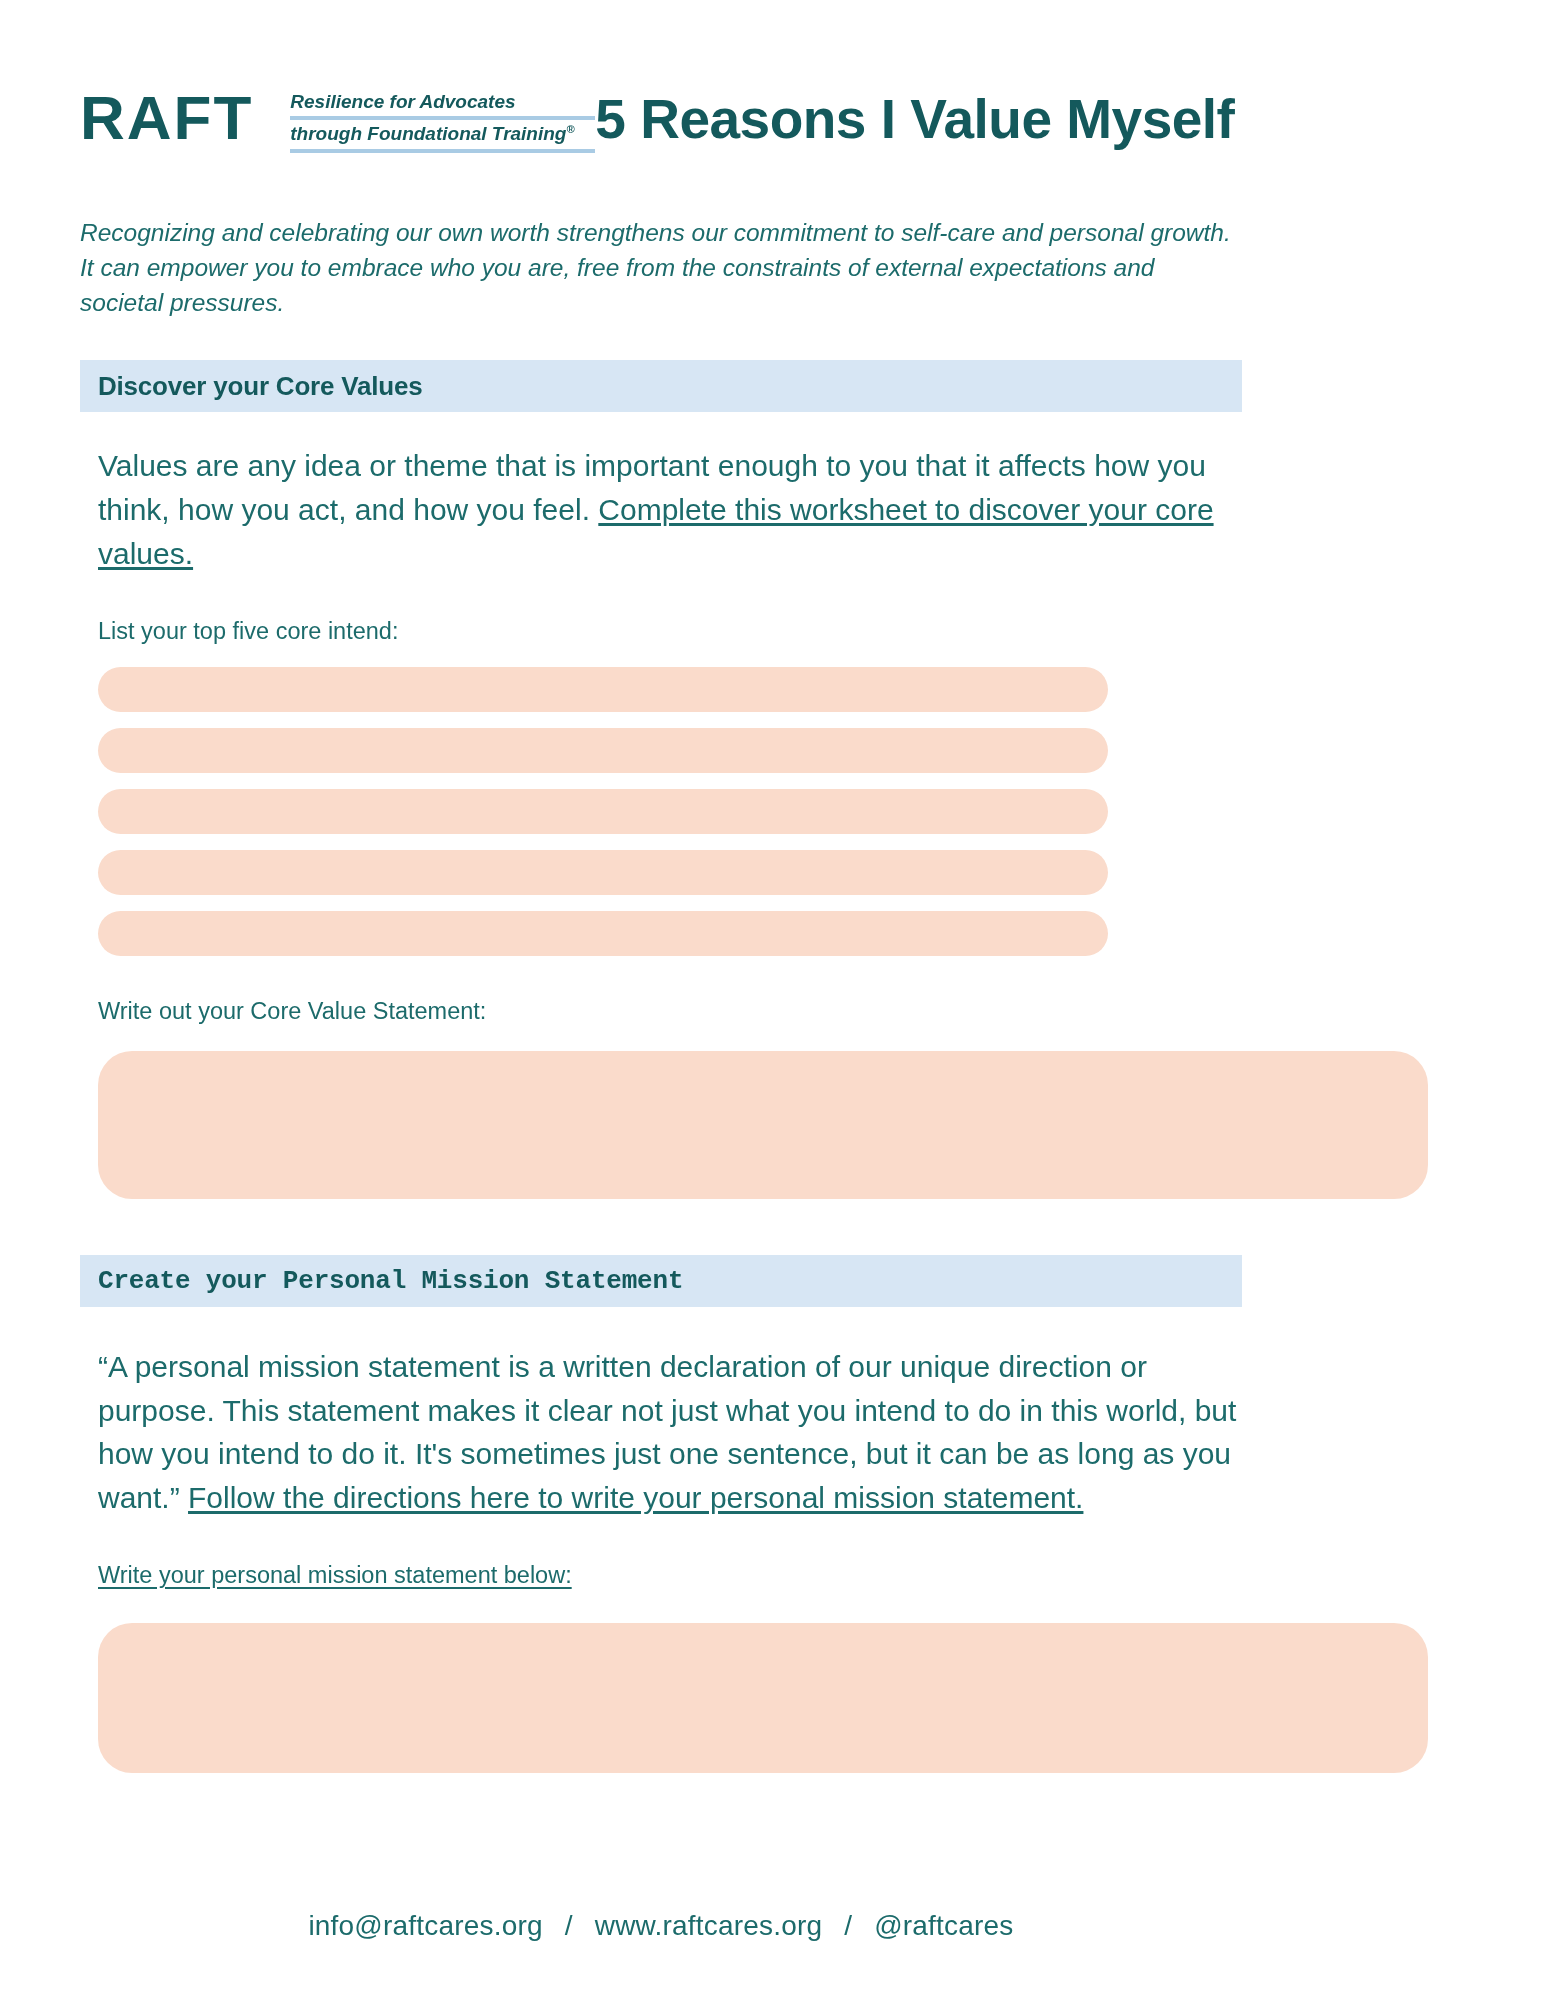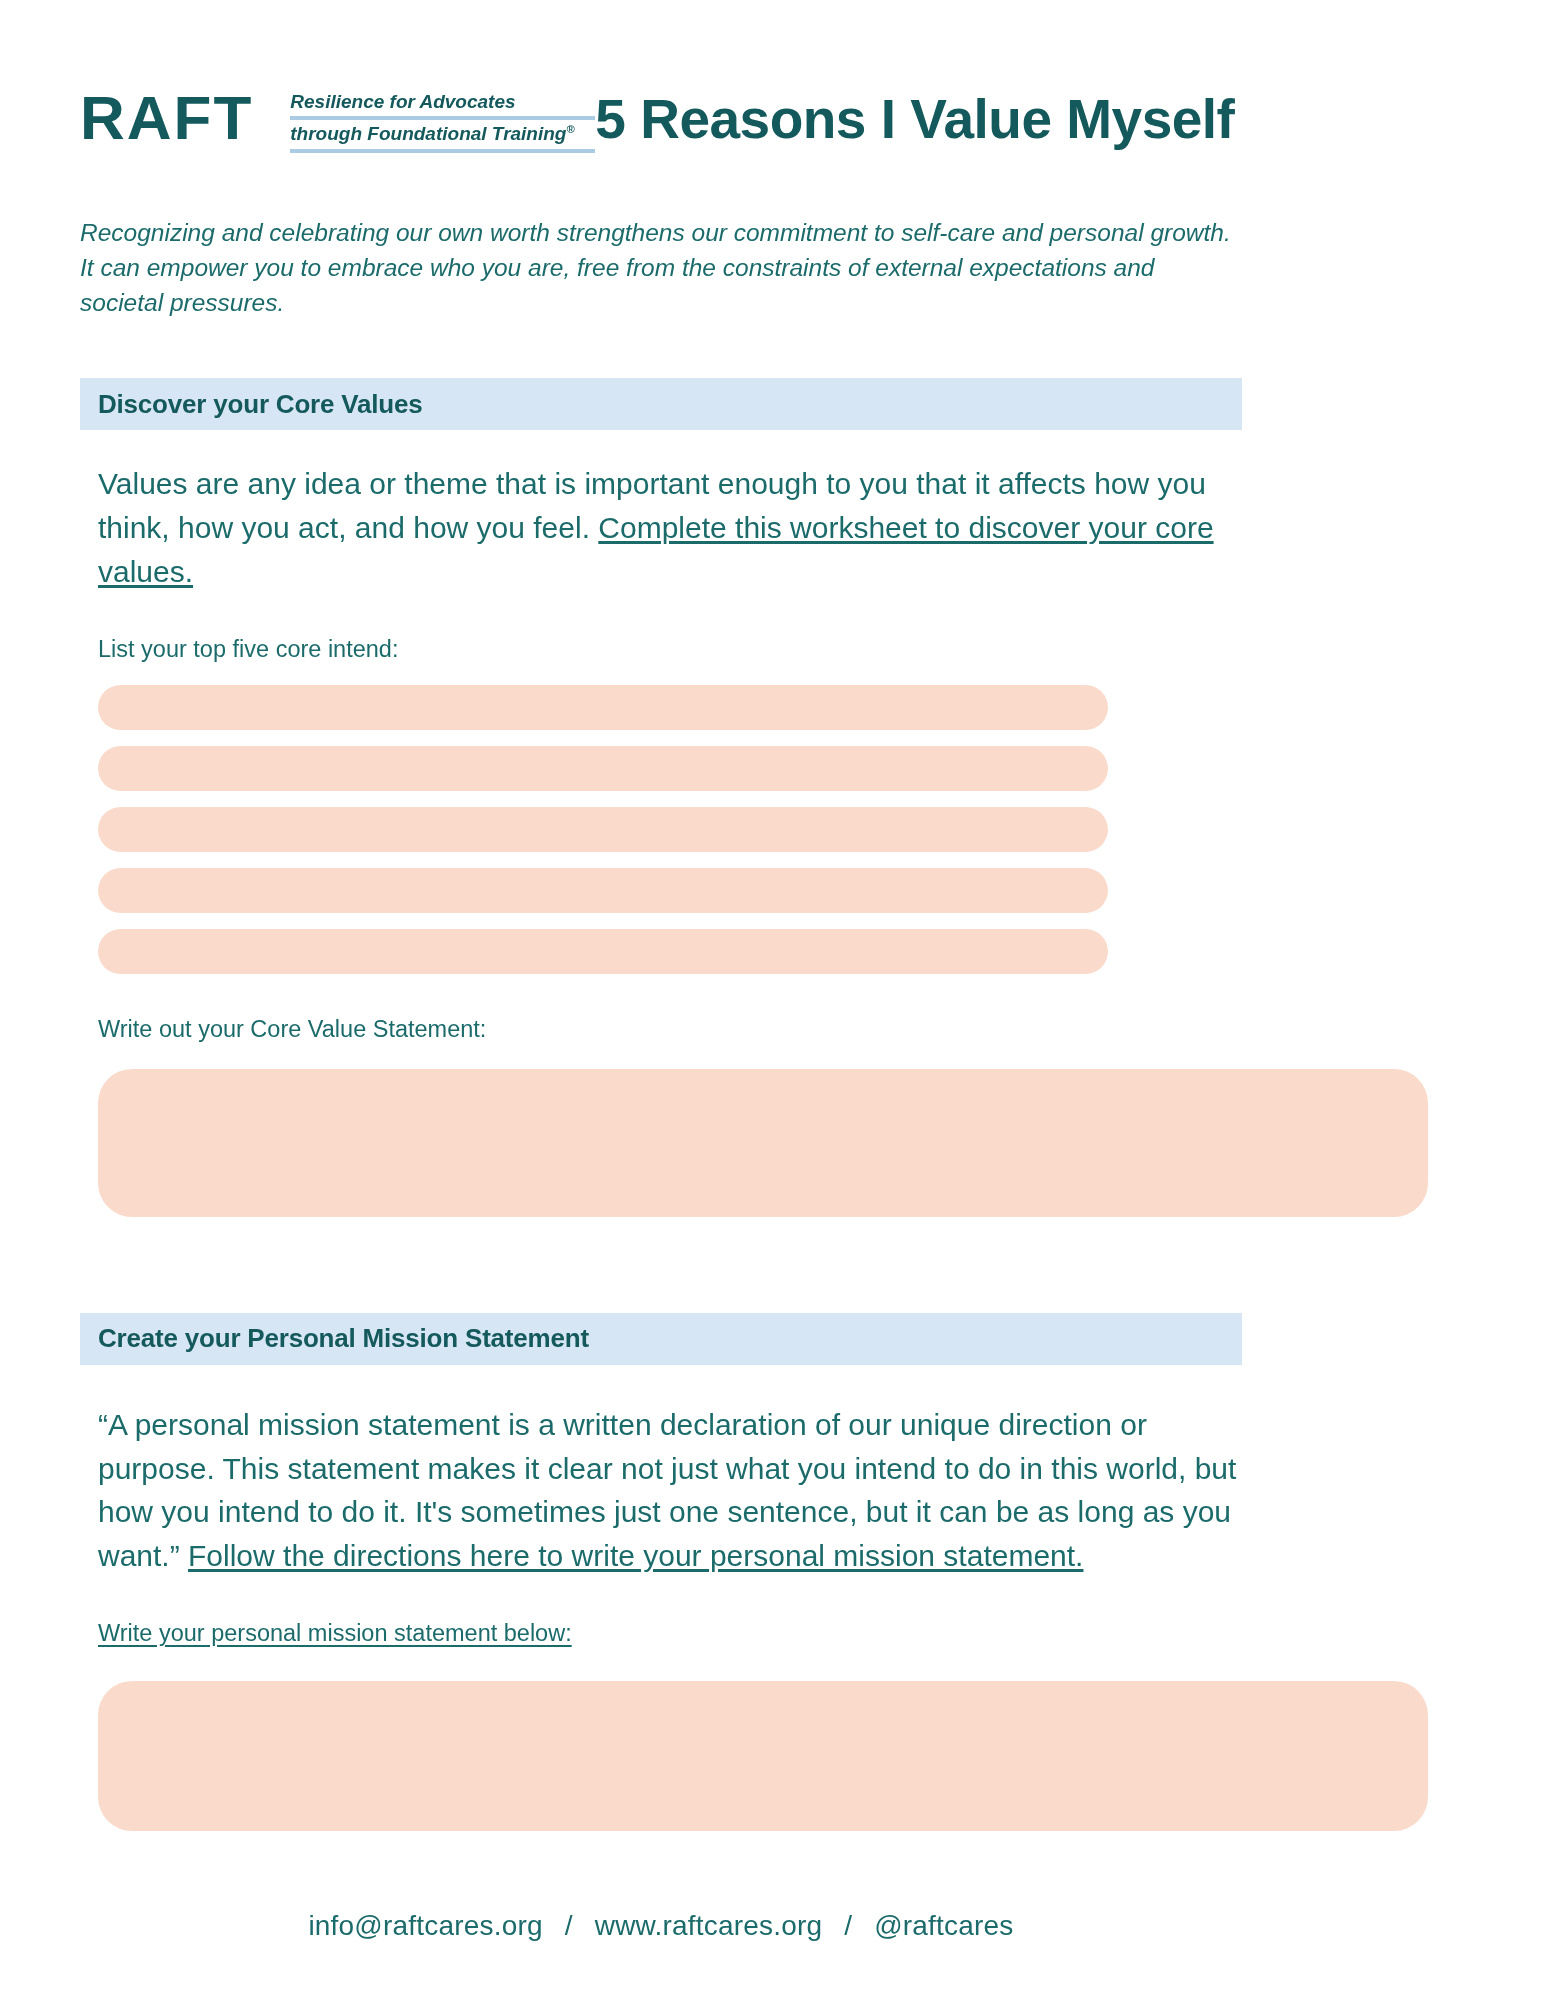--- a/index.html
+++ b/index.html
@@ -98,22 +98,22 @@
     display: flex;
     align-items: center;
     padding-left: 18px;
   }
   .section-banner .banner-text {
     font-size: 26px;
     font-weight: bold;
     color: #14595c;
     letter-spacing: -0.2px;
   }
-  .sec1-banner { margin-top: 58px; }
-  .sec2-banner { margin-top: 96px; }
+  .sec1-banner { margin-top: 40px; }
+  .sec2-banner { margin-top: 56px; font-family: Liberation Mono, monospace; }
 
   
   .section-body {
     padding: 0 80px 0 98px;
   }
   .body-text {
     font-size: 30px;
     line-height: 1.46;
     color: #1c6b6b;
     max-width: 1320px;

